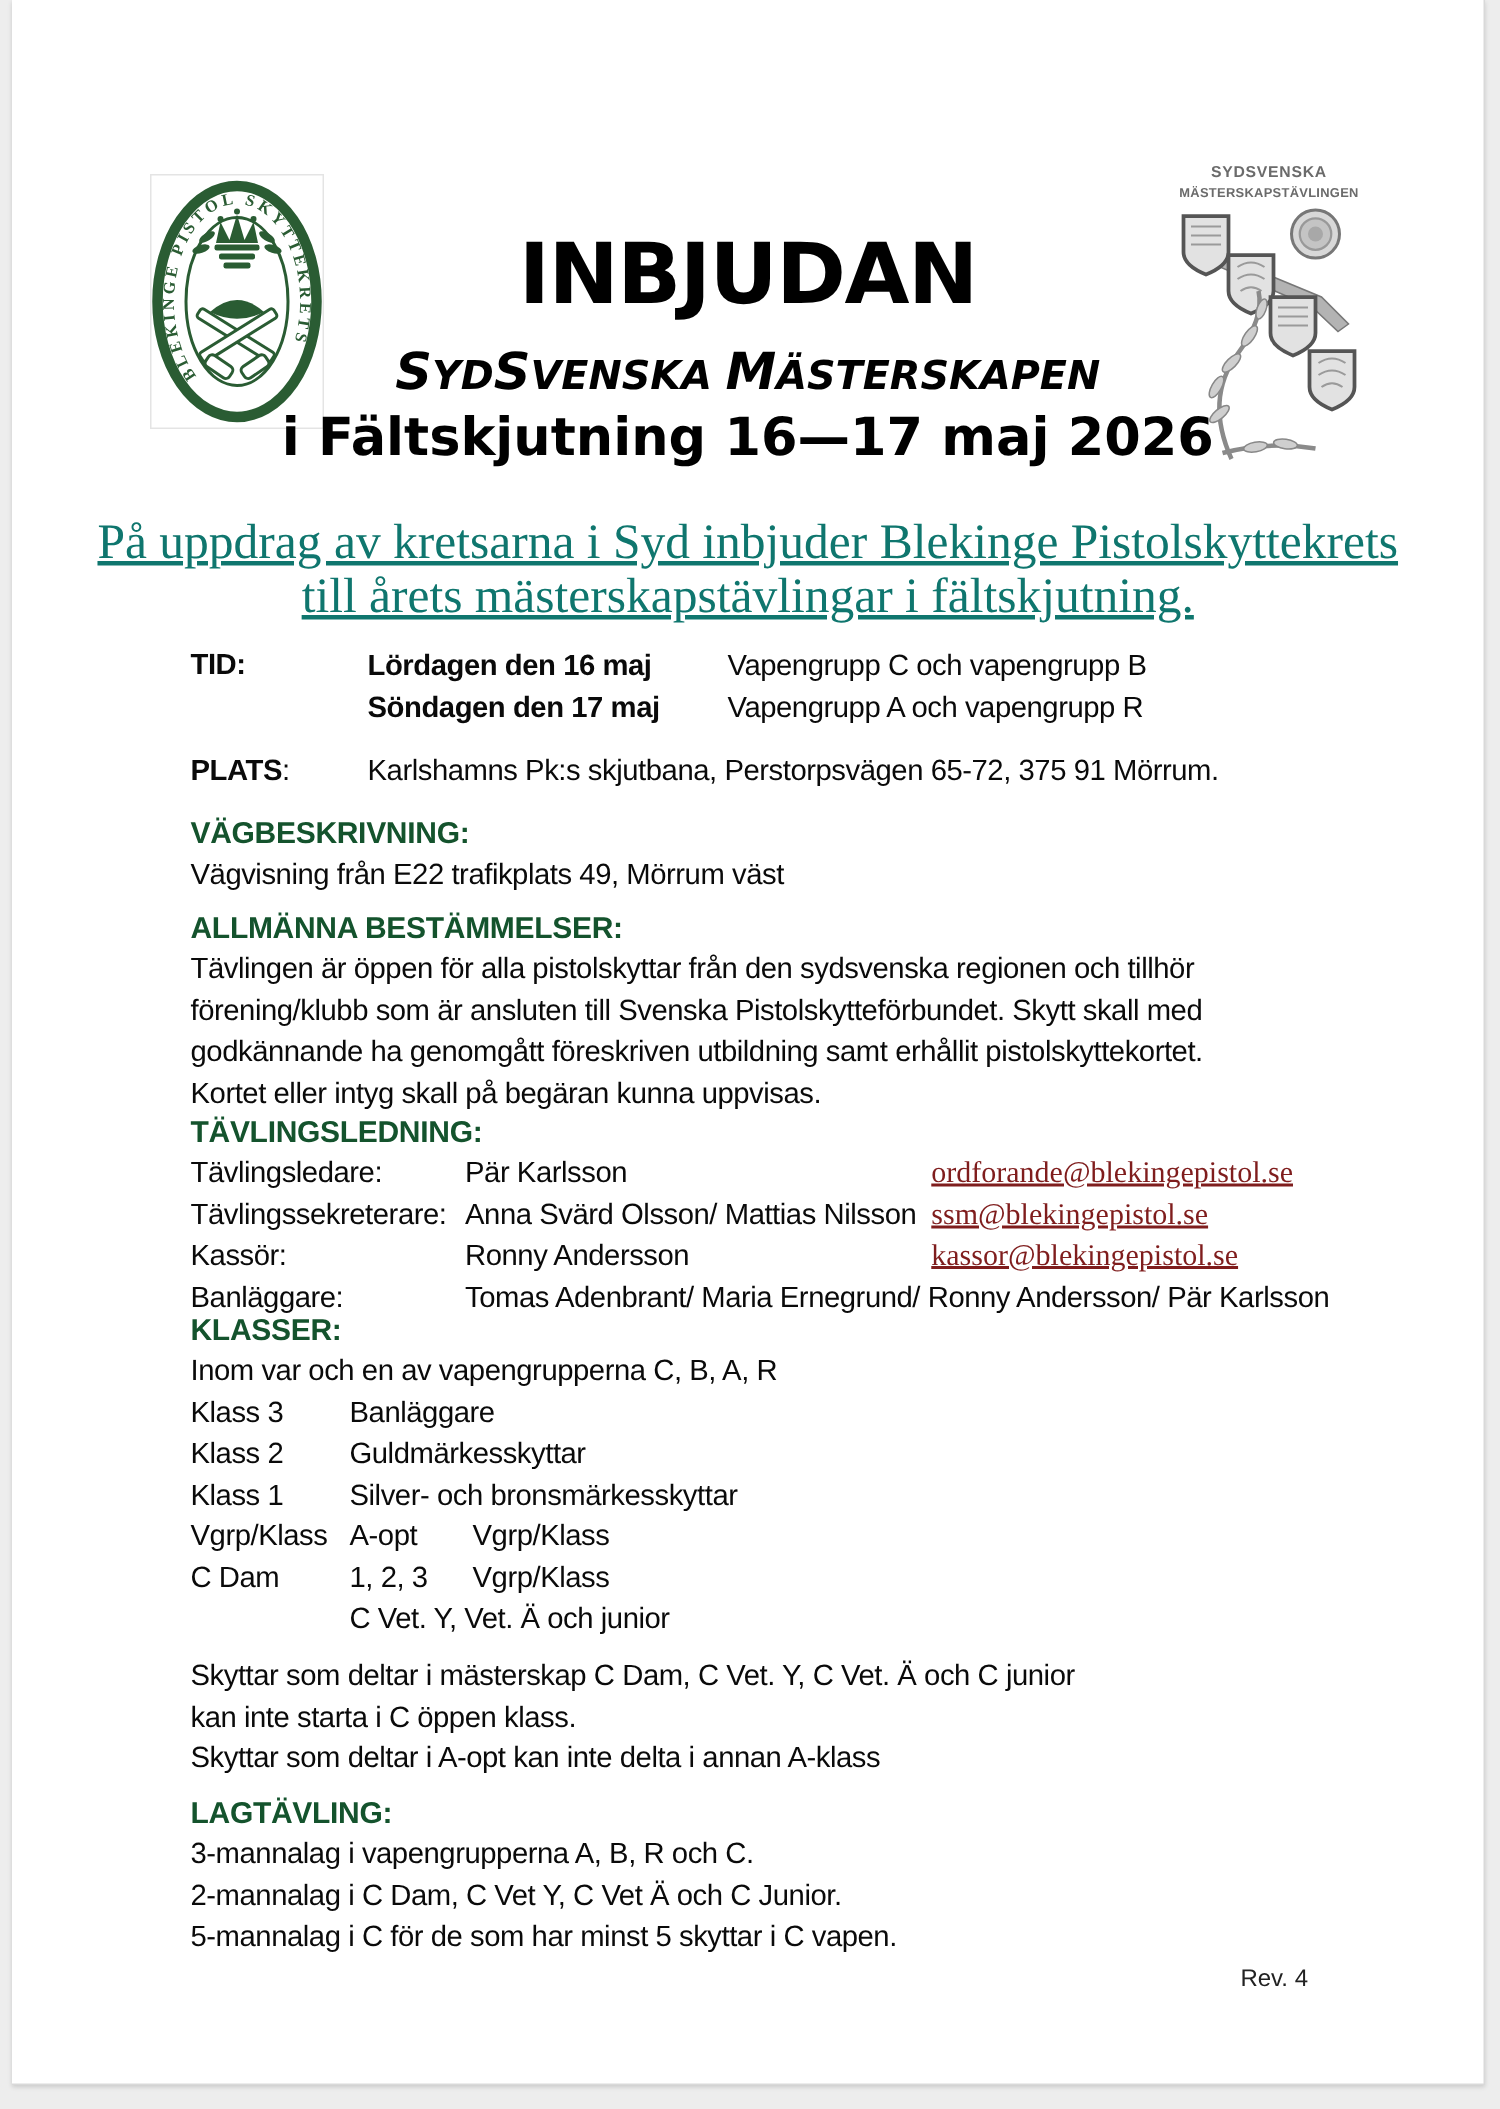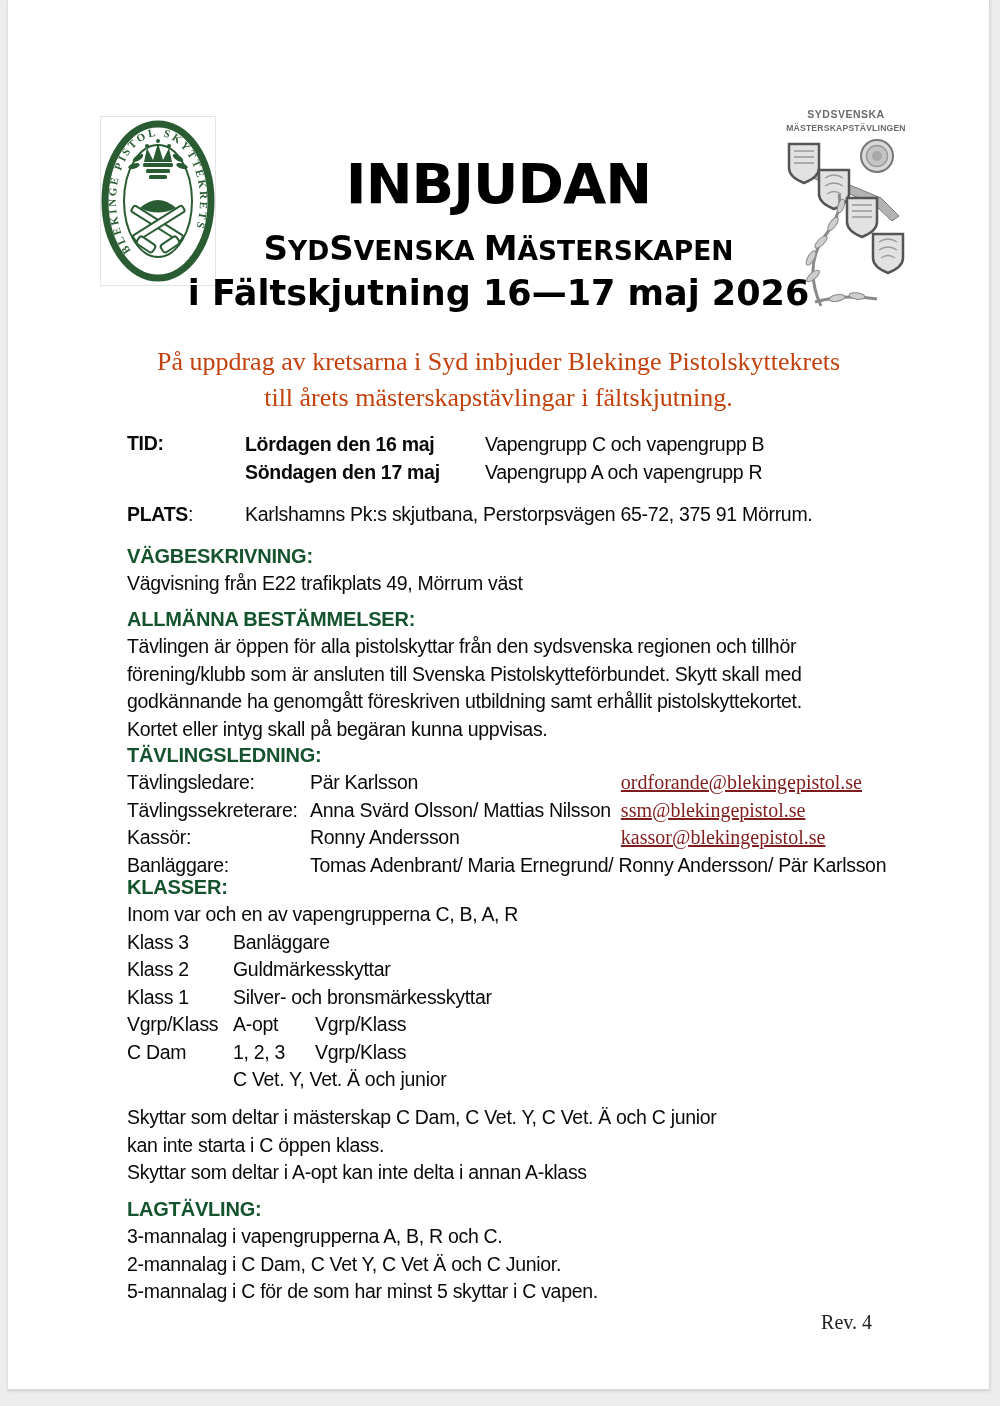--- a/index.html
+++ b/index.html
@@ -9,32 +9,32 @@
            background:#ffffff; border-right:1px solid #d9d9d9; border-bottom:1px solid #d9d9d9;
            box-shadow:0 1px 3px rgba(0,0,0,.15); }
 
   
   .logo-left  { position:absolute; left:92px;  top:116px; width:116px; height:170px; }
   .logo-right { position:absolute; left:777px; top:106px; width:122px; height:205px; }
   .title-stack { position:absolute; left:0; right:0; top:155px; text-align:center; color:#000; }
   .main-title { font-family:"DejaVu Sans", sans-serif; font-weight:bold;
                 font-size:56px; line-height:58px; letter-spacing:-1px; }
   .subtitle { margin-top:16px; font-family:"DejaVu Sans", sans-serif; font-weight:bold;
-              line-height:38px; letter-spacing:0; }
+              line-height:38px; letter-spacing:0;font-style:italic; }
   .cap-big   { font-size:34px; }
   .cap-small { font-size:26.5px; }
   .sp { margin-left:9px; }
   .date-line { margin-top:2px; font-family:"DejaVu Sans", sans-serif; font-weight:bold;
                font-size:35px; line-height:34px; }
 
   
   .sec { position:absolute; left:119px; right:40px; }
   .centered { left:0; right:0; text-align:center; }
   .serif { font-family:"Liberation Serif", serif; }
-  .intro { font-size:26px; line-height:36px; color:#c2410c; }
+  .intro { font-size:33px; line-height:36px; color:#0f766e;text-decoration:underline; }
   .hline { font-weight:bold; font-size:20px; line-height:27px; letter-spacing:-0.2px;
            color:#14532d; white-space:nowrap; }
   .bline { font-size:19.5px; line-height:27.5px; letter-spacing:-0.3px; color:#0a0a0a;
            white-space:nowrap; }
   b.inl { font-weight:bold; }
 
   .sched-grid { display:grid; grid-template-columns:118px 240px auto; }
   .sched-label { grid-row:1 / 3; }
   .loc-grid { display:grid; grid-template-columns:118px auto; }
 
@@ -43,22 +43,22 @@
   .mgmt-name { padding-right:10px; }
   .mgmt-span { grid-column:2 / 4; }
   a.mail { color:#7f1d1d; text-decoration:underline; font-family:"Liberation Serif", serif;
            font-size:20px; letter-spacing:0; }
 
   .cls-grid { display:grid; grid-template-columns:106px 82px auto; }
   .cls-grid > div { white-space:nowrap; }
   .cls-span { grid-column:2 / 4; }
   .cls-full { grid-column:1 / 4; }
 
-  .rev { position:absolute; right:117px; top:1311px; font-family:Liberation Serif, serif;
-         font-size:20px; color:#222; }
+  .rev { position:absolute; right:117px; top:1311px; font-family:Liberation Sans, sans-serif;
+         font-size:16px; color:#222; }
 </style>
 </head>
 <body>
 
 <div class="sheet">
 
   <svg class="logo-left" viewBox="0 0 116 170">
     <rect x="0.5" y="0.5" width="115" height="169" fill="#ffffff" stroke="#e4e4e4"></rect>
     <ellipse cx="58" cy="85" rx="53" ry="77" fill="none" stroke="#2a5c33" stroke-width="7"></ellipse>
     <path id="ringPath" d="M 31 134.8 A 42 65 0 1 1 85 134.8" fill="none"></path>

